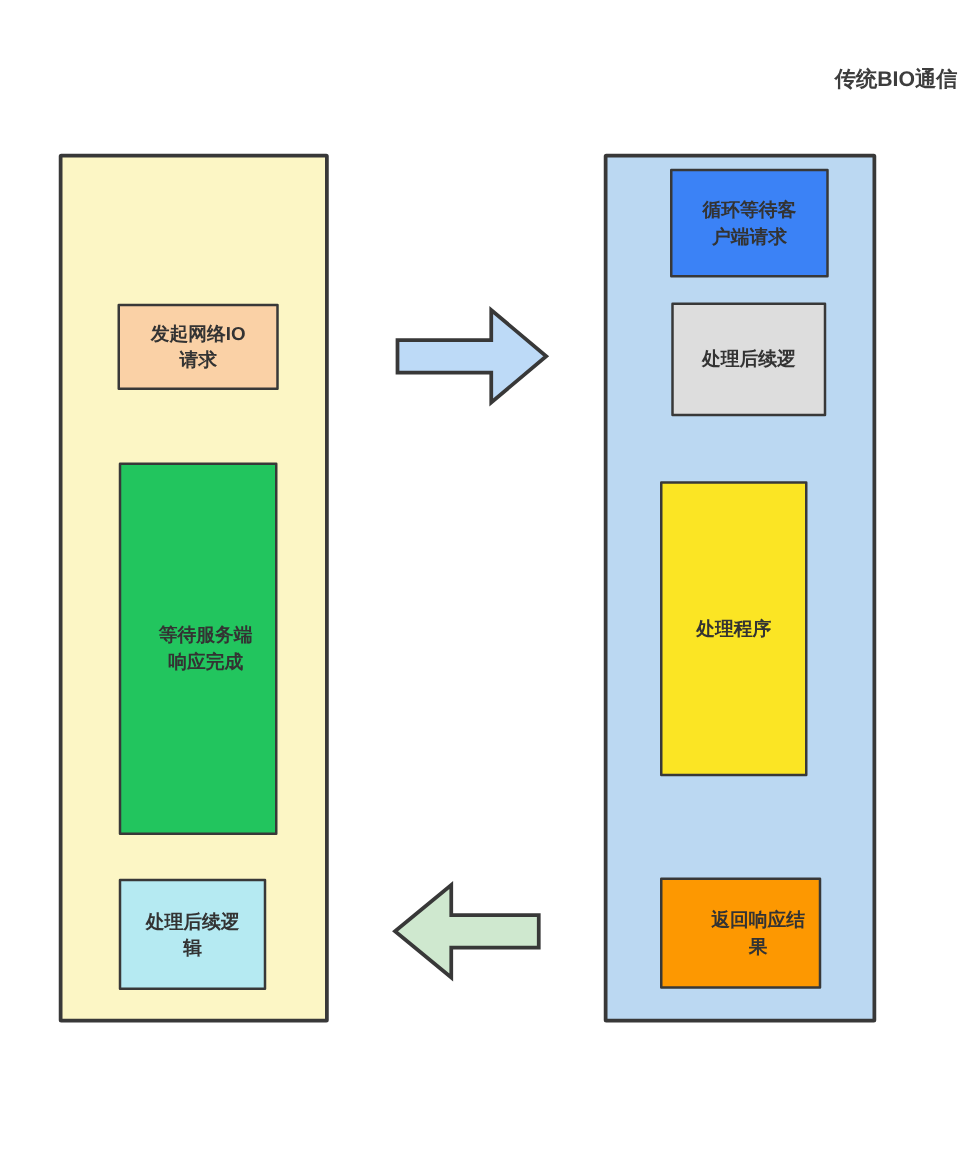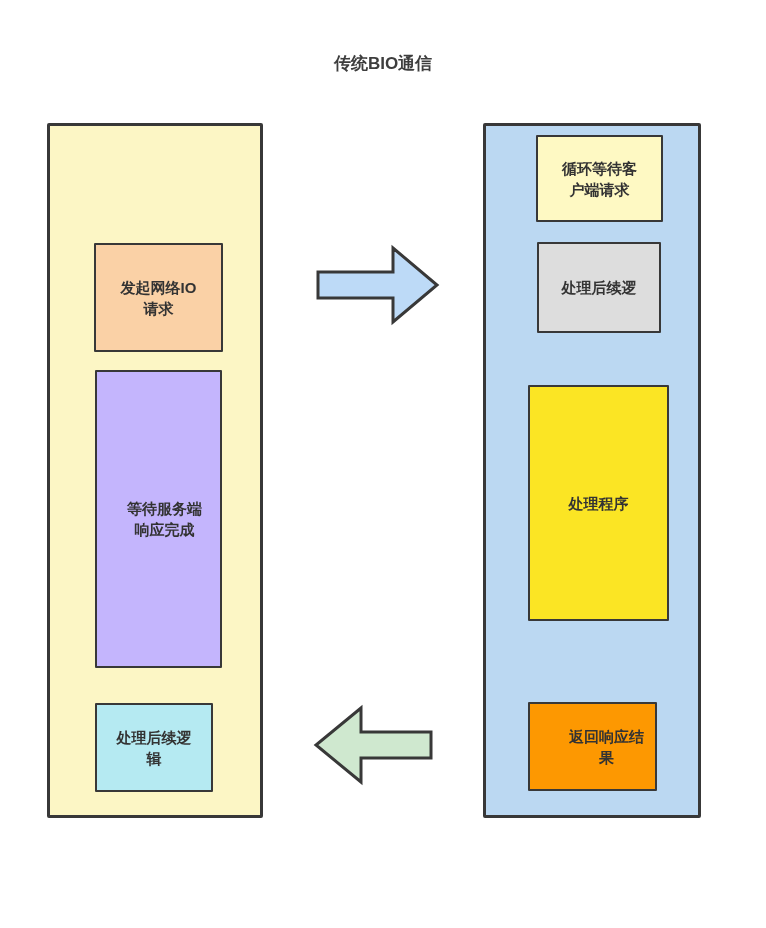--- a/index.html
+++ b/index.html
@@ -13,21 +13,21 @@
     width: 766px;
     height: 928px;
     background: #ffffff;
     overflow: hidden;
   }
   .diagram-title {
     position: absolute;
     left: 0;
     top: 52px;
     width: 766px;
-    text-align: center;
+    text-align: right;
     font-size: 17px;
     font-weight: bold;
     color: #3d3d3d;
   }
   .lane {
     position: absolute;
     top: 123px;
     height: 695px;
     border: 3px solid #383838;
     border-radius: 2px;
@@ -44,51 +44,51 @@
     align-items: center;
     justify-content: center;
     text-align: center;
     font-size: 15px;
     font-weight: bold;
     line-height: 21px;
     color: #333333;
     white-space: pre-line;
   }
   
-  .node-request-io    { left: 44px; top: 117px; width: 129px; height: 109px; }
+  .node-request-io    { left: 44px; top: 117px; width: 129px; height: 69px; }
   .node-wait-response { left: 45px; top: 244px; width: 127px; height: 298px; }
   .node-post-logic    { left: 45px; top: 577px; width: 118px; height: 89px; }
   
   .node-loop-wait     { left: 50px; top: 9px;   width: 127px; height: 87px; }
   .node-received      { left: 51px; top: 116px; width: 124px; height: 91px; }
-  .node-handler       { left: 42px; top: 259px; width: 141px; height: 236px; }
+  .node-handler       { left: 42px; top: 259px; width: 118px; height: 236px; }
   .node-return-result { left: 42px; top: 576px; width: 129px; height: 89px; padding-left: 28px; }
   .arrow-svg { position: absolute; overflow: visible; }
   .arrow-right-svg { left: 316px; top: 246px; }
   .arrow-left-svg  { left: 314px; top: 706px; }
   .arrow-svg polygon { stroke: #383838; stroke-width: 3; stroke-linejoin: miter; }
 </style>
 </head>
 <body>
 
 <div class="canvas">
 
   <div class="diagram-title">传统BIO通信</div>
 
   <div class="lane lane-left" style="background-color: rgb(252, 246, 197);">
     <div class="node node-request-io" style="background-color: rgb(250, 209, 166);">发起网络IO
 请求</div>
-    <div class="node node-wait-response" style="background-color: #c4b5fd; padding-left: 12px;">等待服务端
+    <div class="node node-wait-response" style="background-color: #22c55e; padding-left: 12px;">等待服务端
 响应完成</div>
     <div class="node node-post-logic" style="background-color: rgb(181, 234, 242);">处理后续逻
 辑</div>
   </div>
 
   <div class="lane lane-right" style="background-color: rgb(187, 216, 242);">
-    <div class="node node-loop-wait" style="background-color: #fef9c3;">循环等待客
+    <div class="node node-loop-wait" style="background-color: #3b82f6;">循环等待客
 户端请求</div>
     <div class="node node-received" style="background-color: rgb(221, 221, 221);">处理后续逻</div>
     <div class="node node-handler" style="background-color: rgb(251, 229, 36);">处理程序</div>
     <div class="node node-return-result" style="background-color: rgb(253, 152, 1);">返回响应结
 果</div>
   </div>
 
   <svg class="arrow-svg arrow-right-svg" width="123" height="78" viewBox="0 0 123 78">
     <polygon points="2,26 77,26 77,2 121,39 77,76 77,52 2,52" style="fill: rgb(189, 218, 247);"></polygon>
   </svg>

